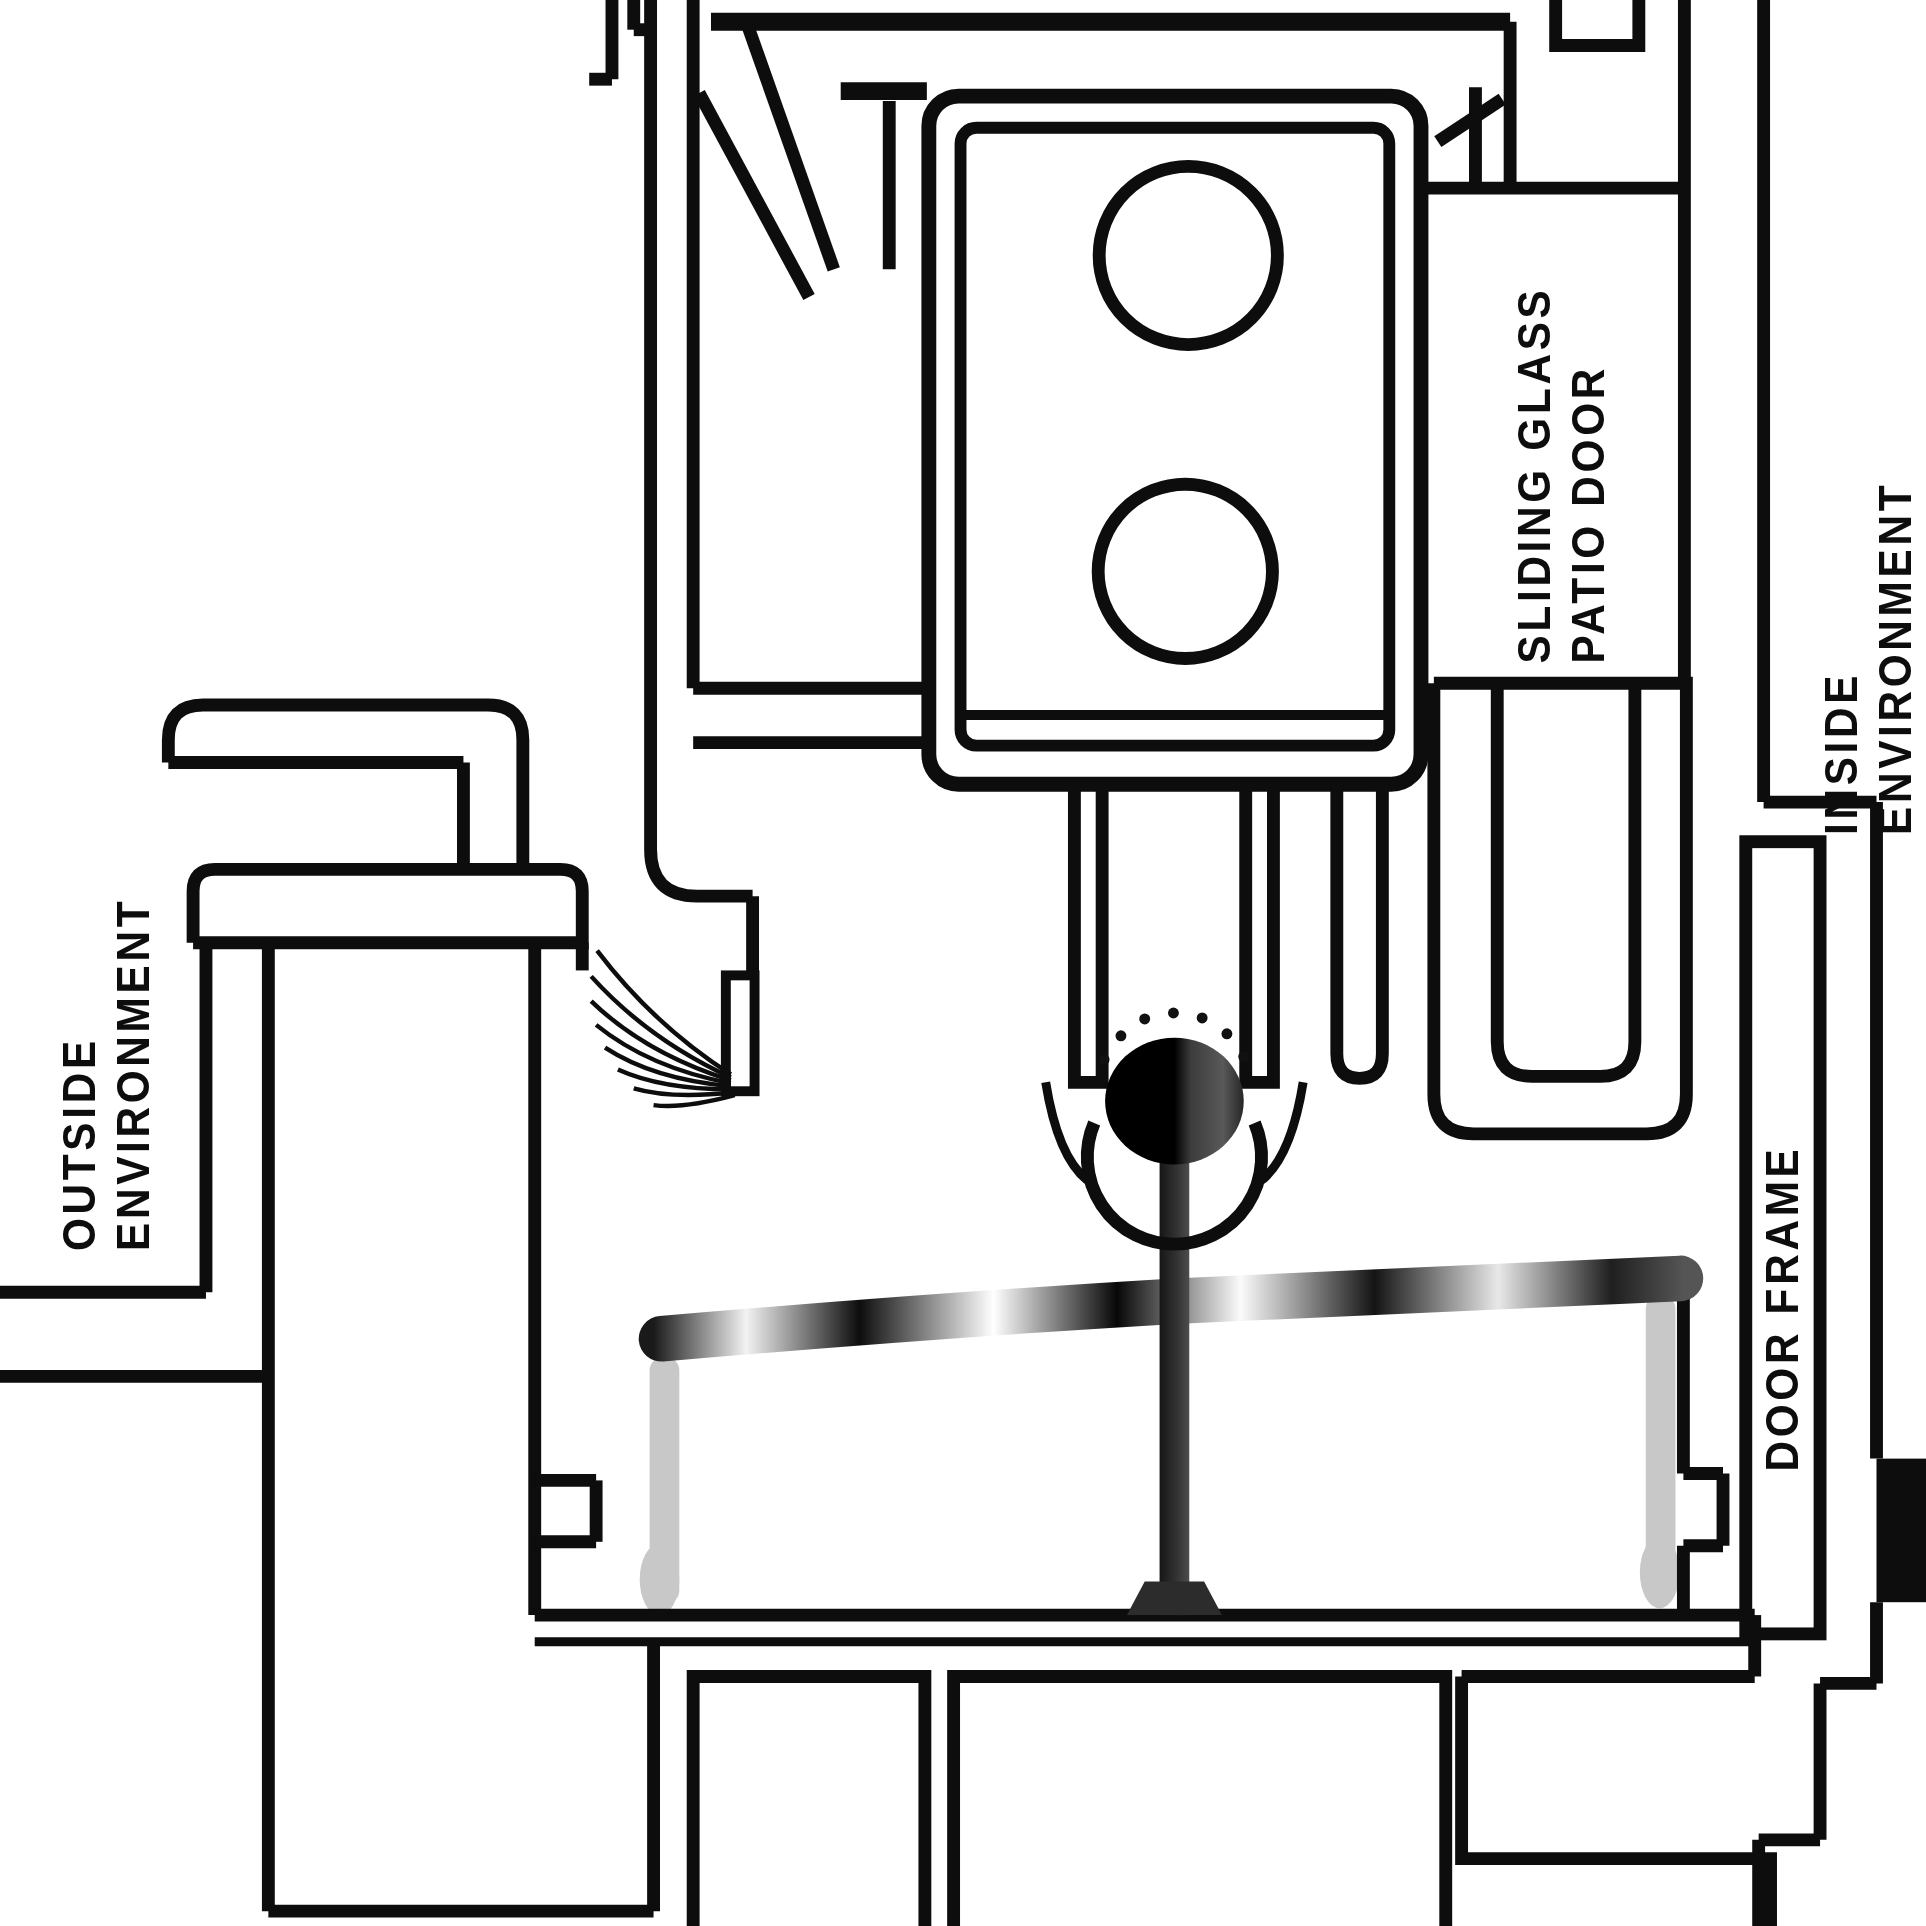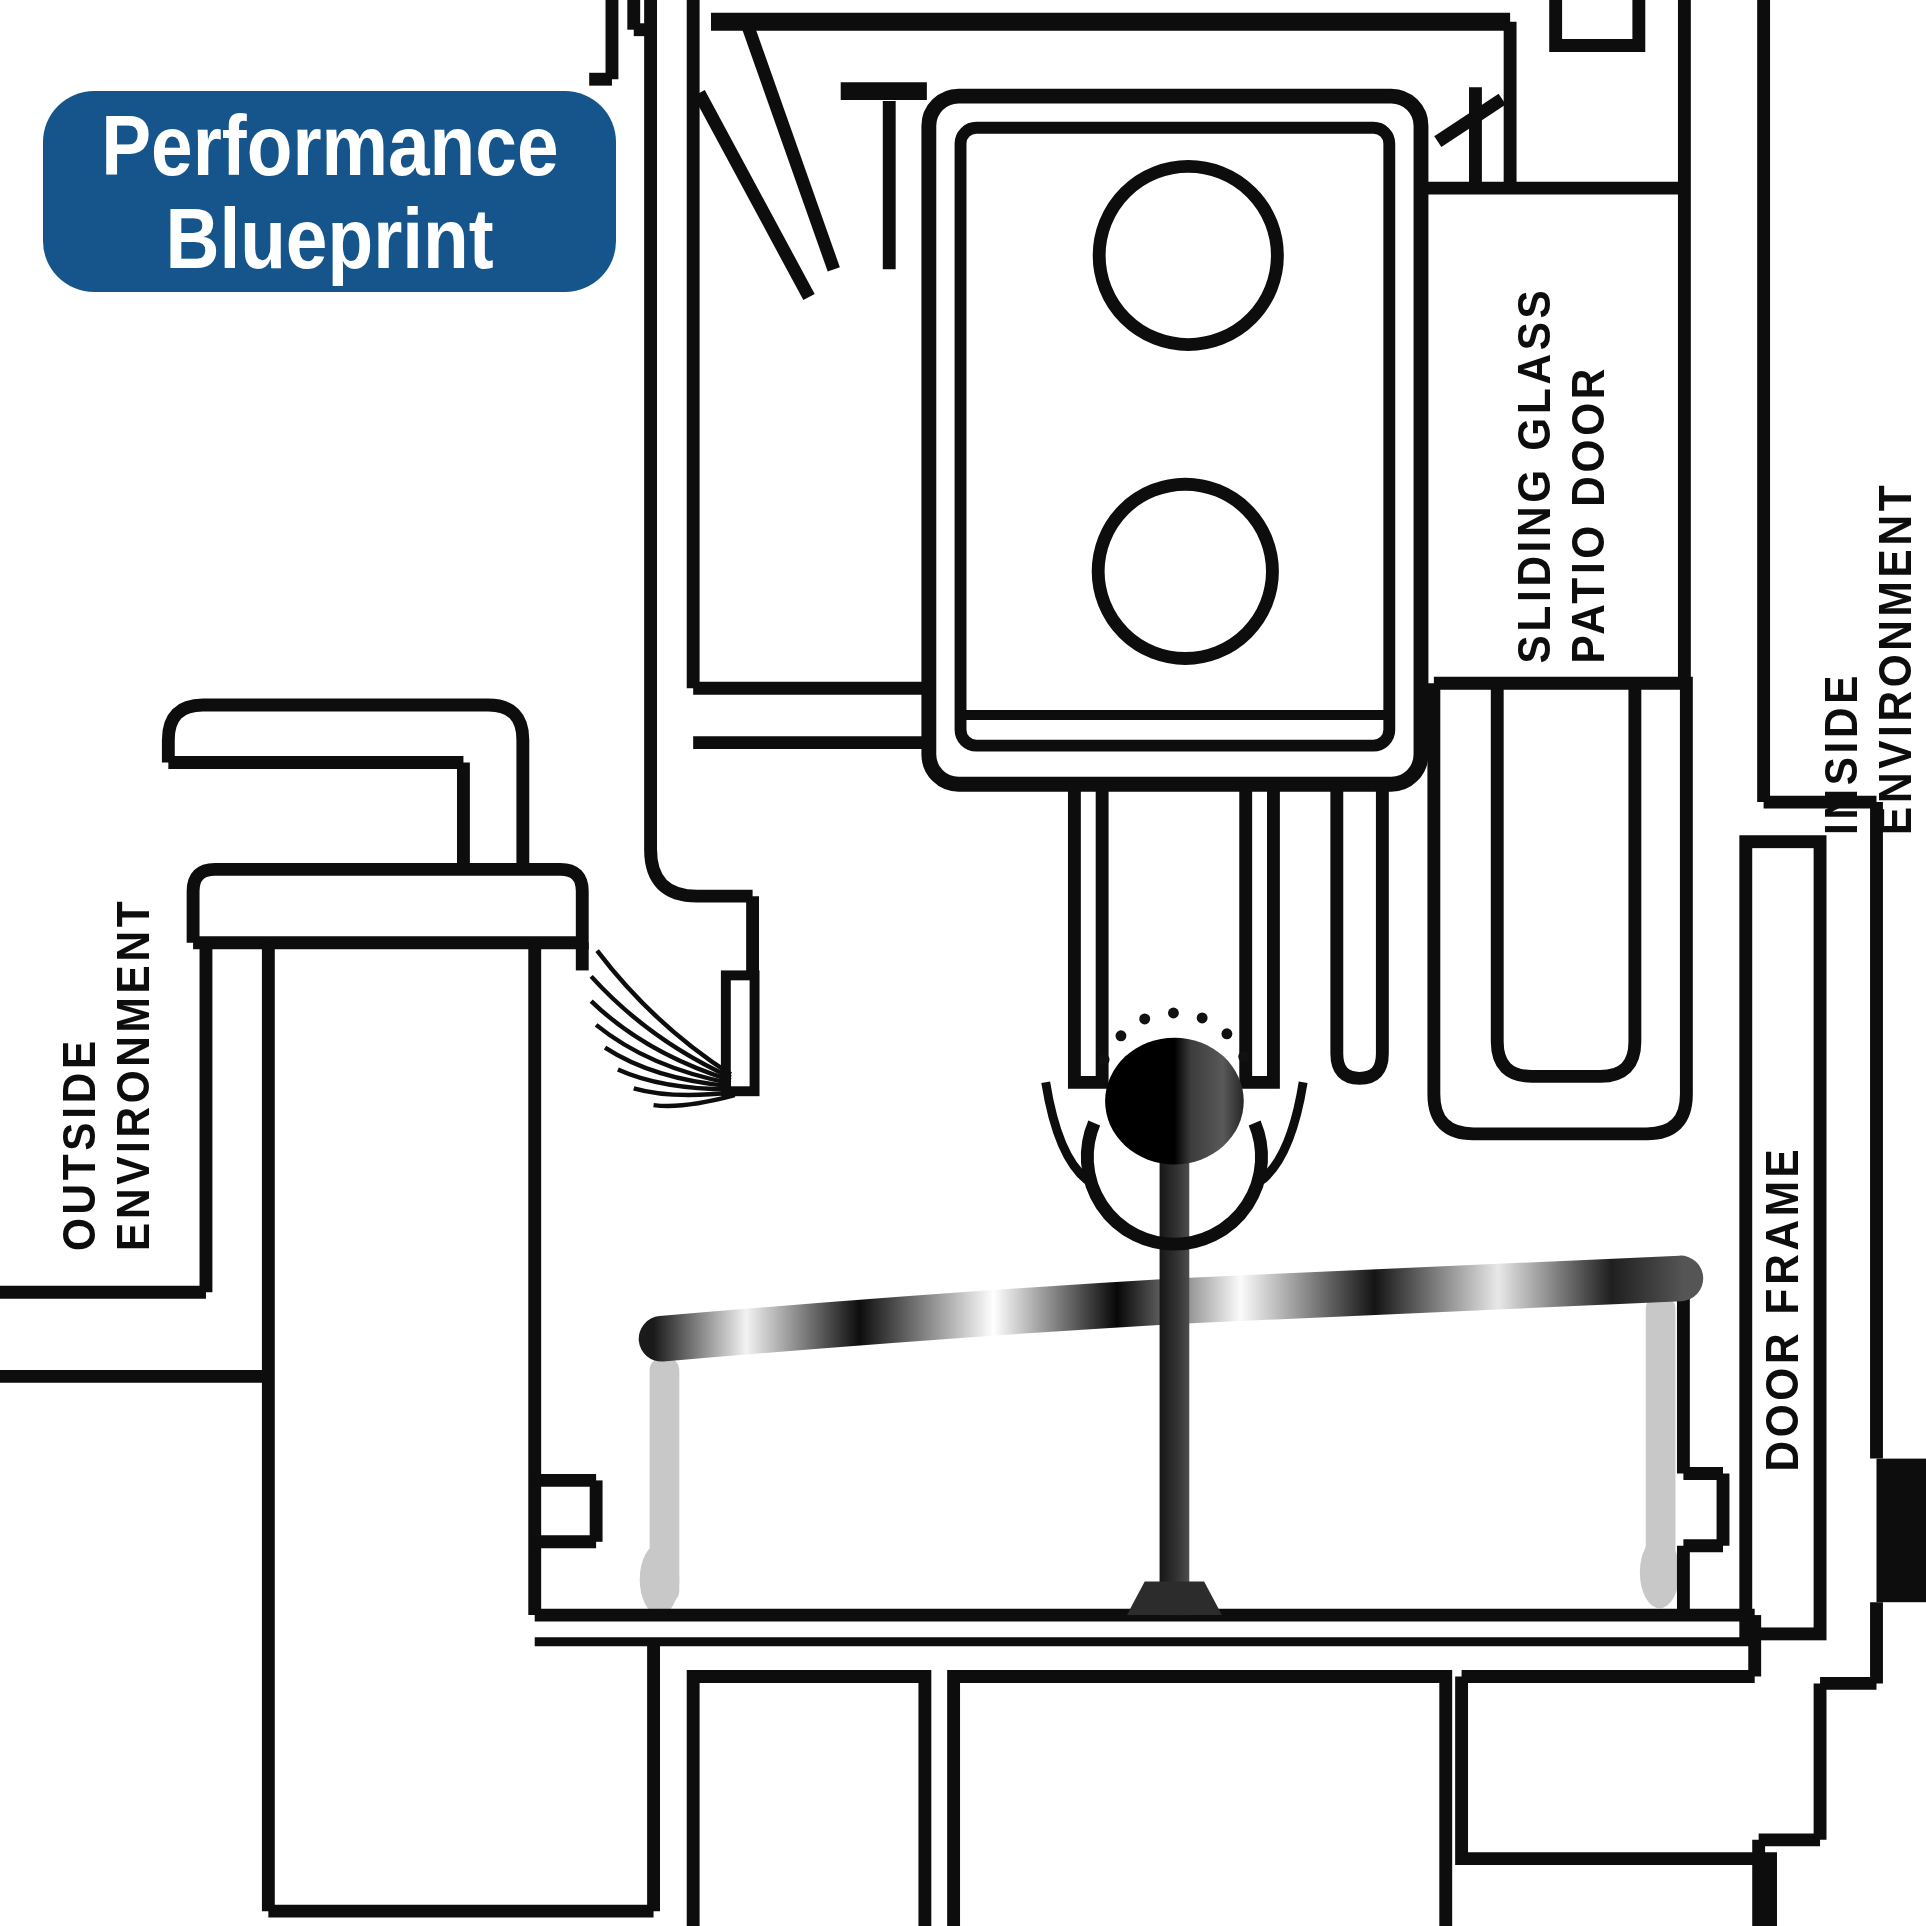--- a/index.html
+++ b/index.html
@@ -177,24 +177,20 @@
     <rect x="1895" y="1473" width="51" height="145" fill="#0d0d0d"></rect>
 
     <g fill="none" stroke="#0d0d0d" stroke-width="13">
       <path d="M700,1946 V1693 H934 V1946"></path>
       <path d="M963,1946 V1693 H1460 V1946"></path>
       <path d="M1476,1693 H1772"></path>
       <path d="M1476,1693 V1877 H1788 V1946"></path>
     </g>
   </svg>
 
-  <div class="badge">
-    <div class="bline">Performance</div>
-    <div class="bline">Blueprint</div>
-  </div>
 
   <div class="rlabel" style="left:1343px;top:391px;width:436px;height:109px;">
     <span>SLIDING GLASS</span>
     <span>PATIO DOOR</span>
   </div>
 
   <div class="rlabel" style="left:1641px;top:553px;width:455px;height:109px;">
     <span>INSIDE</span>
     <span>ENVIRONMENT</span>
   </div>

